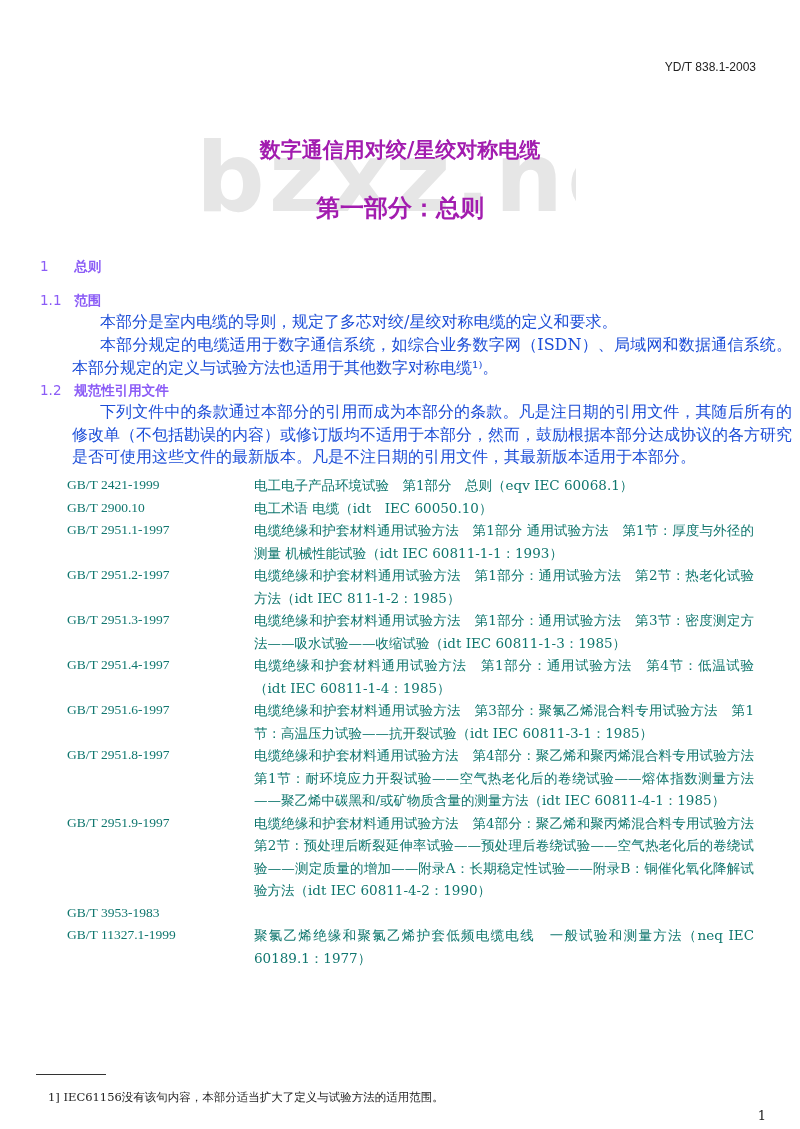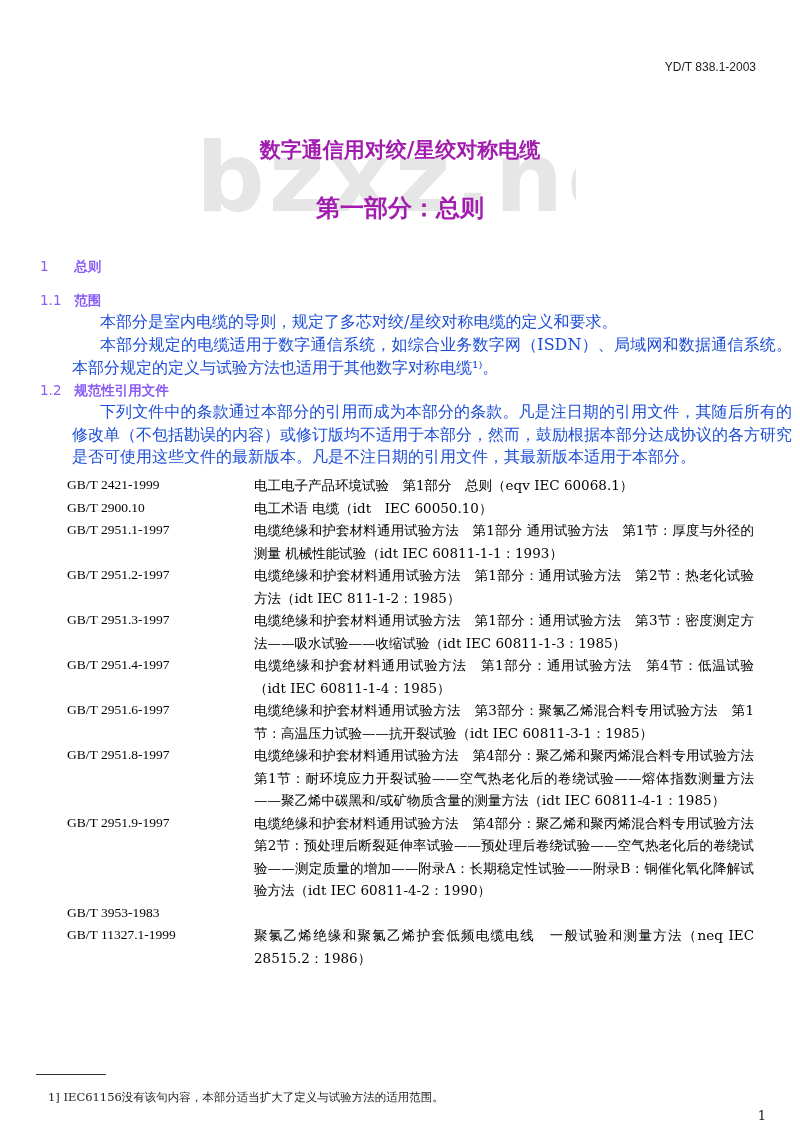--- a/index.html
+++ b/index.html
@@ -29,21 +29,21 @@
   .sec {
     position: absolute; font-family: "DejaVu Sans", sans-serif; font-size: 13.5px; color: #8b5cf6;
   }
   .sec .num { display: inline-block; min-width: 30px; }
   .sec .ttl { font-weight: bold; }
   .para {
     position: absolute; left: 40px; width: 720px; font-size: 16px; line-height: 22.5px;
     text-indent: 28px; text-align: justify; color: #1d4ed8; margin-left: 32px;
   }
   .refs { position: absolute; left: 67px; top: 474px; width: 700px; }
-  .ref { display: flex; font-size: 13.5px; line-height: 22.5px; color: #000000; }
+  .ref { display: flex; font-size: 13.5px; line-height: 22.5px; color: #0f766e; }
   .ref .code { width: 187px; flex-shrink: 0; font-family: "Liberation Serif", serif; }
   .ref .desc { width: 500px; text-align: justify; }
   .fn-rule { position: absolute; left: 36px; top: 1074px; width: 70px; border-top: 1px solid #333; }
   .footnote { position: absolute; left: 48px; top: 1090px; font-size: 11.5px; color: #222; }
   .pageno { position: absolute; right: 34px; top: 1108px; font-size: 13px; color: #222; }
 </style>
 </head>
 <body>
 
 <div class="std-no">YD/T 838.1-2003</div>
@@ -105,21 +105,21 @@
     </div>
   <div class="ref">
       <span class="code">GB/T 2951.9-1997</span>
       <span class="desc">电缆绝缘和护套材料通用试验方法　第4部分：聚乙烯和聚丙烯混合料专用试验方法　第2节：预处理后断裂延伸率试验——预处理后卷绕试验——空气热老化后的卷绕试验——测定质量的增加——附录A：长期稳定性试验——附录B：铜催化氧化降解试验方法（idt IEC 60811-4-2：1990）</span>
     </div>
   <div class="ref">
       <span class="code">GB/T 3953-1983</span>
     </div>
   <div class="ref">
       <span class="code">GB/T 11327.1-1999</span>
-      <span class="desc">聚氯乙烯绝缘和聚氯乙烯护套低频电缆电线　一般试验和测量方法（neq IEC 28515.2：1986）</span>
+      <span class="desc">聚氯乙烯绝缘和聚氯乙烯护套低频电缆电线　一般试验和测量方法（neq IEC 60189.1：1977）</span>
     </div>
 </div>
 
 <div class="fn-rule"></div>
 <div class="footnote">
   <span>1]</span>
   <span>IEC61156没有该句内容，本部分适当扩大了定义与试验方法的适用范围。</span>
 </div>
 <div class="pageno">1</div>
 

